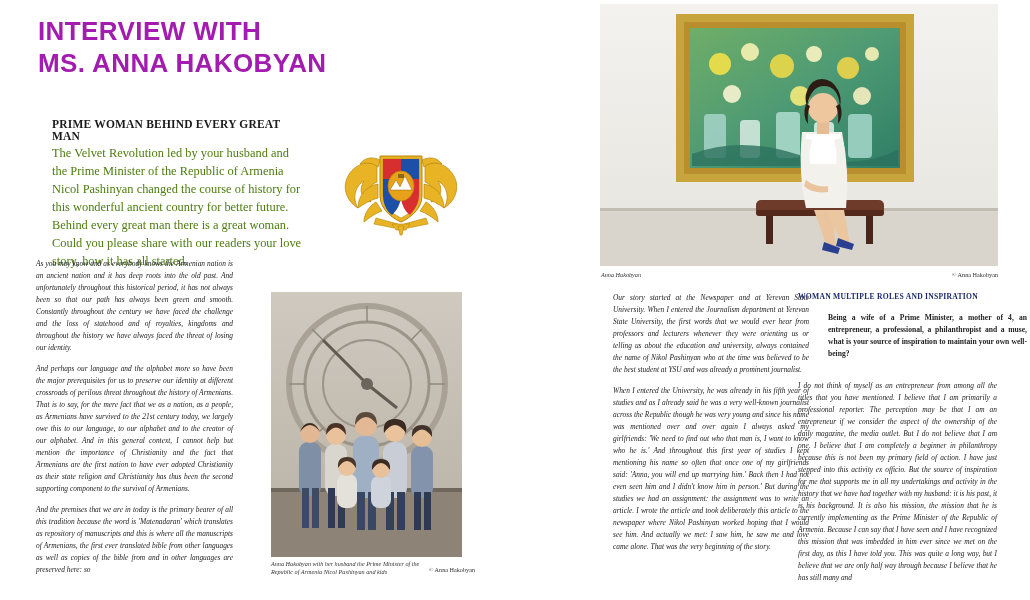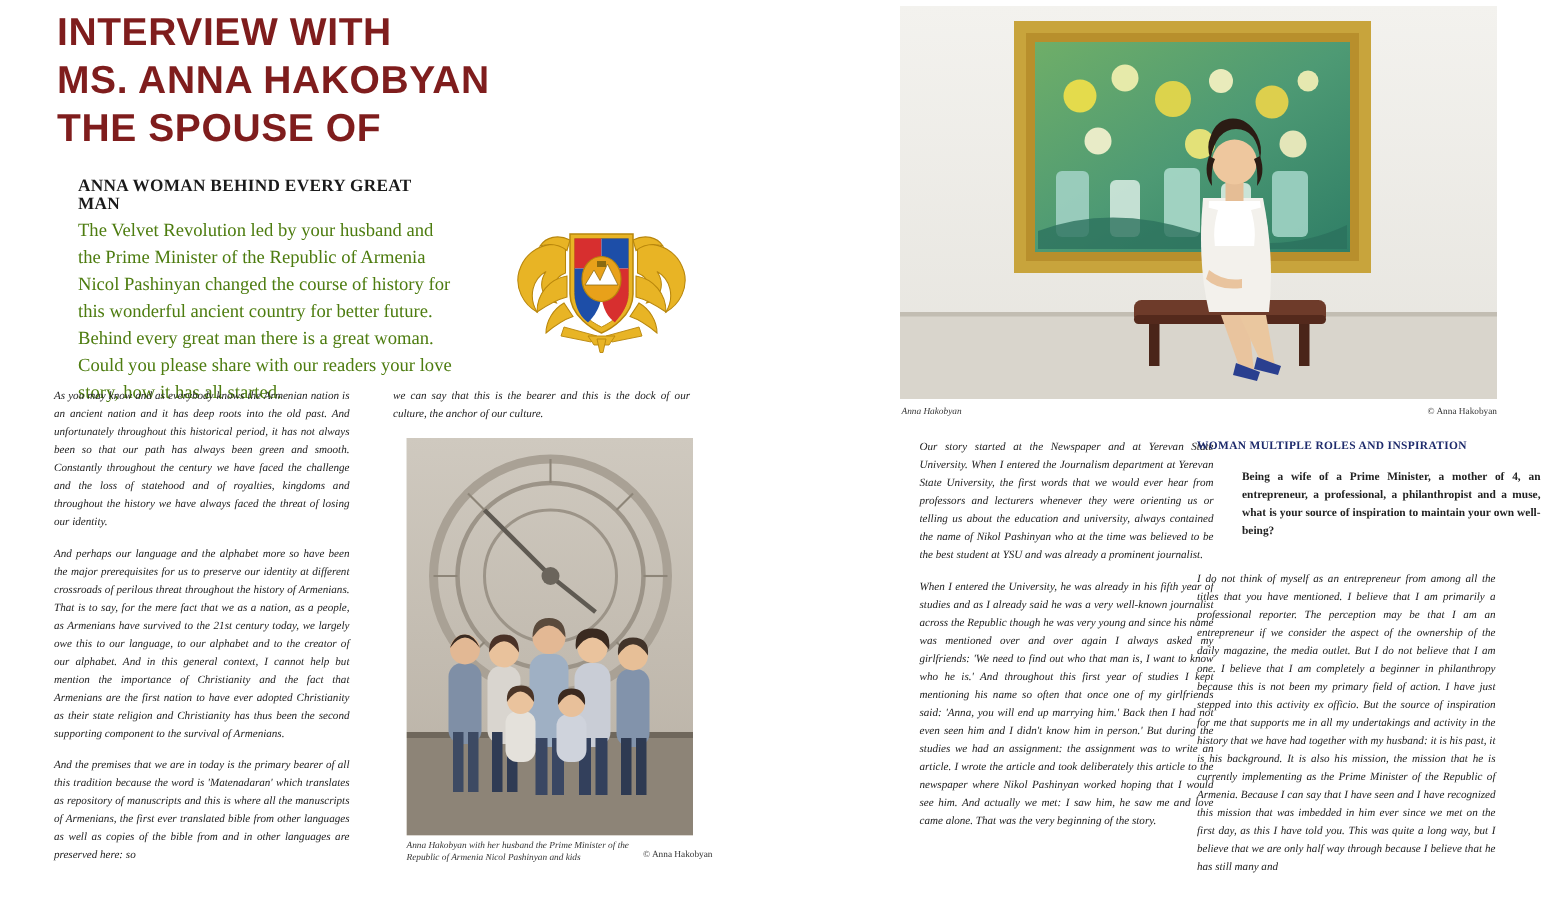--- a/index.html
+++ b/index.html
@@ -8,24 +8,24 @@
     background:#ffffff;
     font-family:"Liberation Serif", serif;
     color:#222;
     overflow:hidden;
     position:relative;
   }
   .page{position:relative;width:1030px;height:600px;}
 
   
   .headline{
-    position:absolute;left:38px;top:6px;width:520px;
+    position:absolute;left:38px;top:16px;width:520px;
     font-family:"Liberation Sans", sans-serif;
     font-weight:bold;
-    color:#7f1d1d;
+    color:#a21caf;
     font-size:26px;
     line-height:1.23;
     letter-spacing:0.4px;
   }
   .headline div{white-space:nowrap;}
 
   
   .intro{
     position:absolute;left:52px;top:118px;width:250px;
   }
@@ -113,25 +113,24 @@
   }
 </style>
 </head>
 <body>
 
 <div class="page">
 
   <div class="headline">
     <div>INTERVIEW WITH</div>
     <div>MS. ANNA HAKOBYAN</div>
-    <div>THE SPOUSE OF</div>
   </div>
 
   <div class="intro">
-    <div class="intro-title">ANNA WOMAN BEHIND EVERY GREAT MAN</div>
+    <div class="intro-title">PRIME WOMAN BEHIND EVERY GREAT MAN</div>
     <div class="intro-body">
       <p>The Velvet Revolution led by your husband and the Prime Minister of the Republic of Armenia Nicol Pashinyan changed the course of history for this wonderful ancient country for better future. Behind every great man there is a great woman. Could you please share with our readers your love story, how it has all started.</p>
     </div>
   </div>
 
   <div class="coat">
     <svg viewBox="0 0 130 110" width="130" height="110" aria-hidden="true">
 
       <g fill="#e8b425" stroke="#b8860b" stroke-width="0.7">
         <path d="M41 38 C26 34 14 42 10 55 C7 66 13 77 22 82 C16 72 19 60 28 55 C22 64 26 74 35 76 C30 68 33 59 41 56 Z"></path>
@@ -167,23 +166,20 @@
       </g>
     </svg>
   </div>
 
   <div class="col col-a">
     <p>As you may know and as everybody knows the Armenian nation is an ancient nation and it has deep roots into the old past. And unfortunately throughout this historical period, it has not always been so that our path has always been green and smooth. Constantly throughout the century we have faced the challenge and the loss of statehood and of royalties, kingdoms and throughout the history we have always faced the threat of losing our identity.</p>
     <p>And perhaps our language and the alphabet more so have been the major prerequisites for us to preserve our identity at different crossroads of perilous threat throughout the history of Armenians. That is to say, for the mere fact that we as a nation, as a people, as Armenians have survived to the 21st century today, we largely owe this to our language, to our alphabet and to the creator of our alphabet. And in this general context, I cannot help but mention the importance of Christianity and the fact that Armenians are the first nation to have ever adopted Christianity as their state religion and Christianity has thus been the second supporting component to the survival of Armenians.</p>
     <p>And the premises that we are in today is the primary bearer of all this tradition because the word is 'Matenadaran' which translates as repository of manuscripts and this is where all the manuscripts of Armenians, the first ever translated bible from other languages as well as copies of the bible from and in other languages are preserved here: so</p>
   </div>
 
-  <div class="col col-b">
-    <p>we can say that this is the bearer and this is the dock of our culture, the anchor of our culture.</p>
-  </div>
 
   <div class="family-photo">
     <svg viewBox="0 0 191 265" width="191" height="265" aria-hidden="true">
       <defs>
         <linearGradient id="wallg" x1="0" y1="0" x2="0" y2="1">
           <stop offset="0%" stop-color="#cfc9bf"></stop>
           <stop offset="100%" stop-color="#b8b0a4"></stop>
         </linearGradient>
       </defs>
       <rect width="191" height="265" fill="url(#wallg)"></rect>

